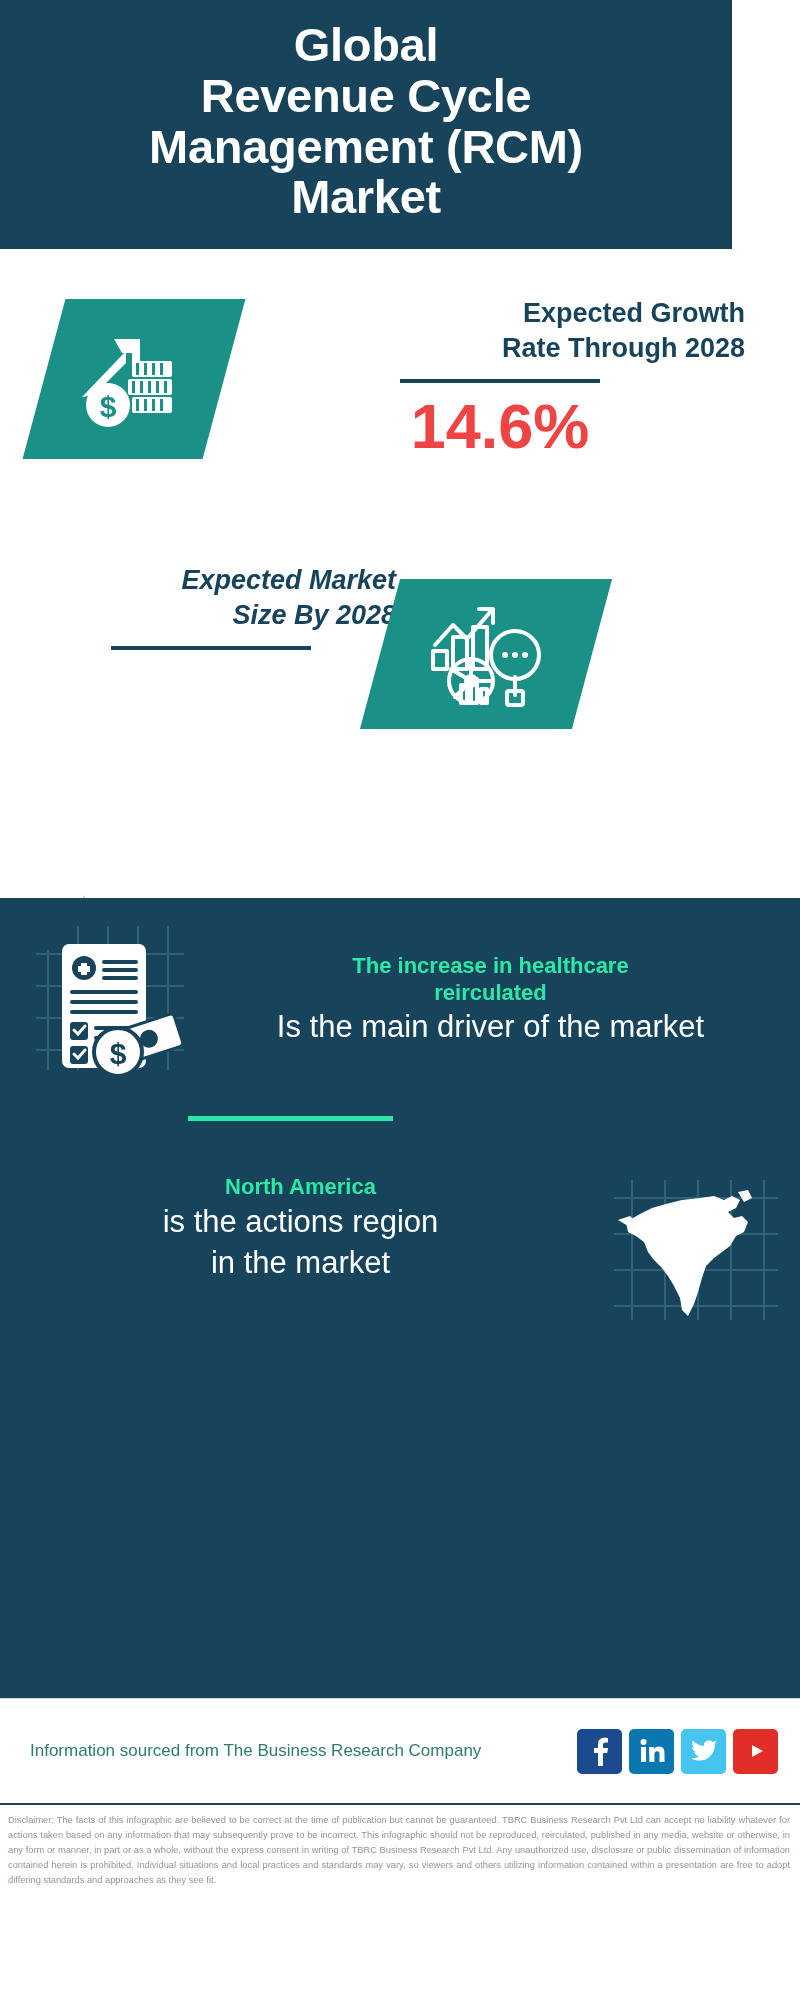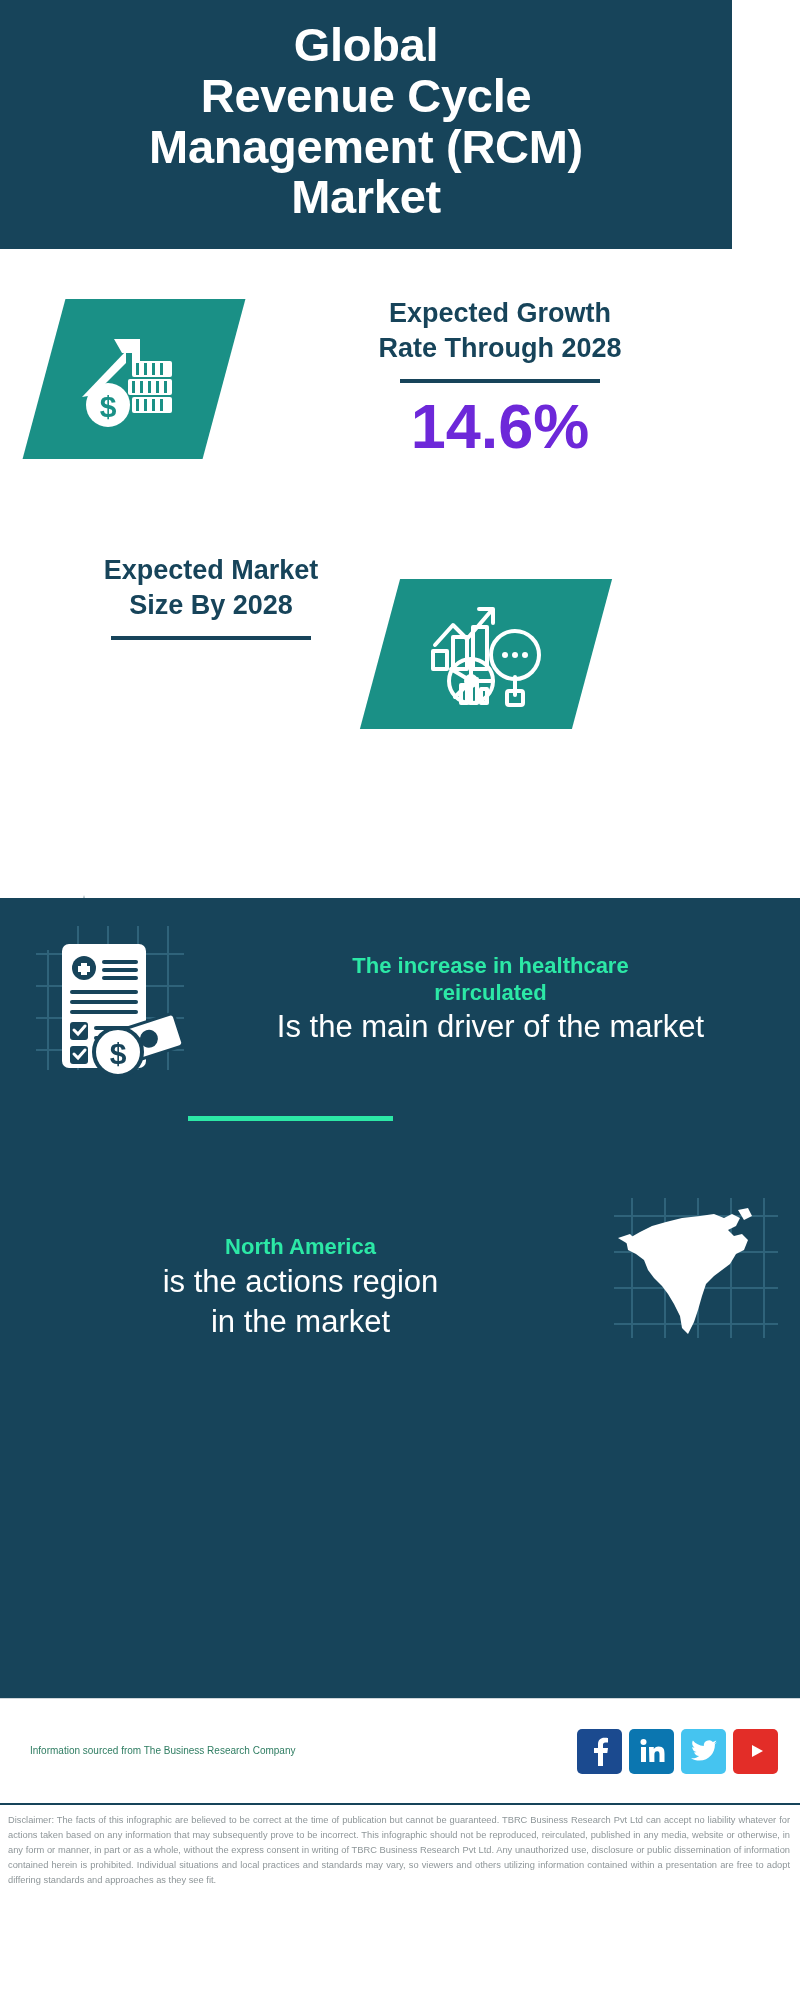--- a/index.html
+++ b/index.html
@@ -49,36 +49,37 @@
   
   .growth-para { left:44px; top:50px; width:180px; height:160px; }
   .growth-text {
     position:absolute; left:255px; top:47px; width:490px; text-align:center;
   }
   .stat-label {
     color:#17445a;
     font-size:27px;
     font-weight:bold;
     line-height:1.28;
+    text-align:right;
   }
   .divider-dark {
     width:200px; height:4px; background:#17445a;
     margin:14px auto 0;
   }
   .stat-value {
-    color:#6d28d9;
+    color:#ef4444;
     font-size:63px;
     font-weight:bold;
     line-height:1.05;
     margin-top:10px;
   }
 
   
   .size-text {
-    position:absolute; left:26px; top:304px; width:370px; text-align:center;
+    position:absolute; left:26px; top:314px; width:370px; text-align:center;font-style:italic;
   }
   .size-para { left:380px; top:330px; width:212px; height:150px; }
 
   
   .skyline { position:absolute; left:0; top:620px; width:800px; height:120px; }
 
   
   .dark {
     position:absolute; left:0; top:898px; width:800px; height:800px;
     background:#17445a;
@@ -99,34 +100,34 @@
     color:#ffffff;
     font-size:31px;
     line-height:1.25;
     margin-top:2px;
   }
   .divider-mint {
     position:absolute; left:188px; top:218px;
     width:205px; height:5px; background:#2ce8a6;
   }
   .region-row {
-    position:absolute; left:0; top:294px; width:800px;
-    display:flex; align-items:flex-end; padding:0 20px 0 22px;gap:31px;
+    position:absolute; left:0; top:276px; width:800px;
+    display:flex; align-items:flex-start; padding:0 20px 0 22px;gap:31px;
   }
   .region-text { flex:1; text-align:center; }
   .map-icon { width:170px; height:150px; flex:0 0 170px; }
 
   
   .footer {
     position:absolute; left:0; top:1698px; width:800px; height:105px;
     background:#ffffff;
     border-top:1px solid #cfd6da;
     display:flex; align-items:center; padding:0 22px 0 30px;
   }
-  .source-text { flex:1; color:#2f7d62; font-size:10px; line-height:1.72; }
+  .source-text { flex:1; color:#2f7d62; font-size:17px; line-height:1.72; }
   .social { display:flex; gap:7px; }
   .social-btn {
     width:45px; height:45px; border-radius:5px;
     display:flex; align-items:center; justify-content:center;
   }
   .fb { background:#1b4a8f; }
   .li { background:#0b76b0; }
   .tw { background:#45c4f0; }
   .yt { background:#e32d28; }
 

